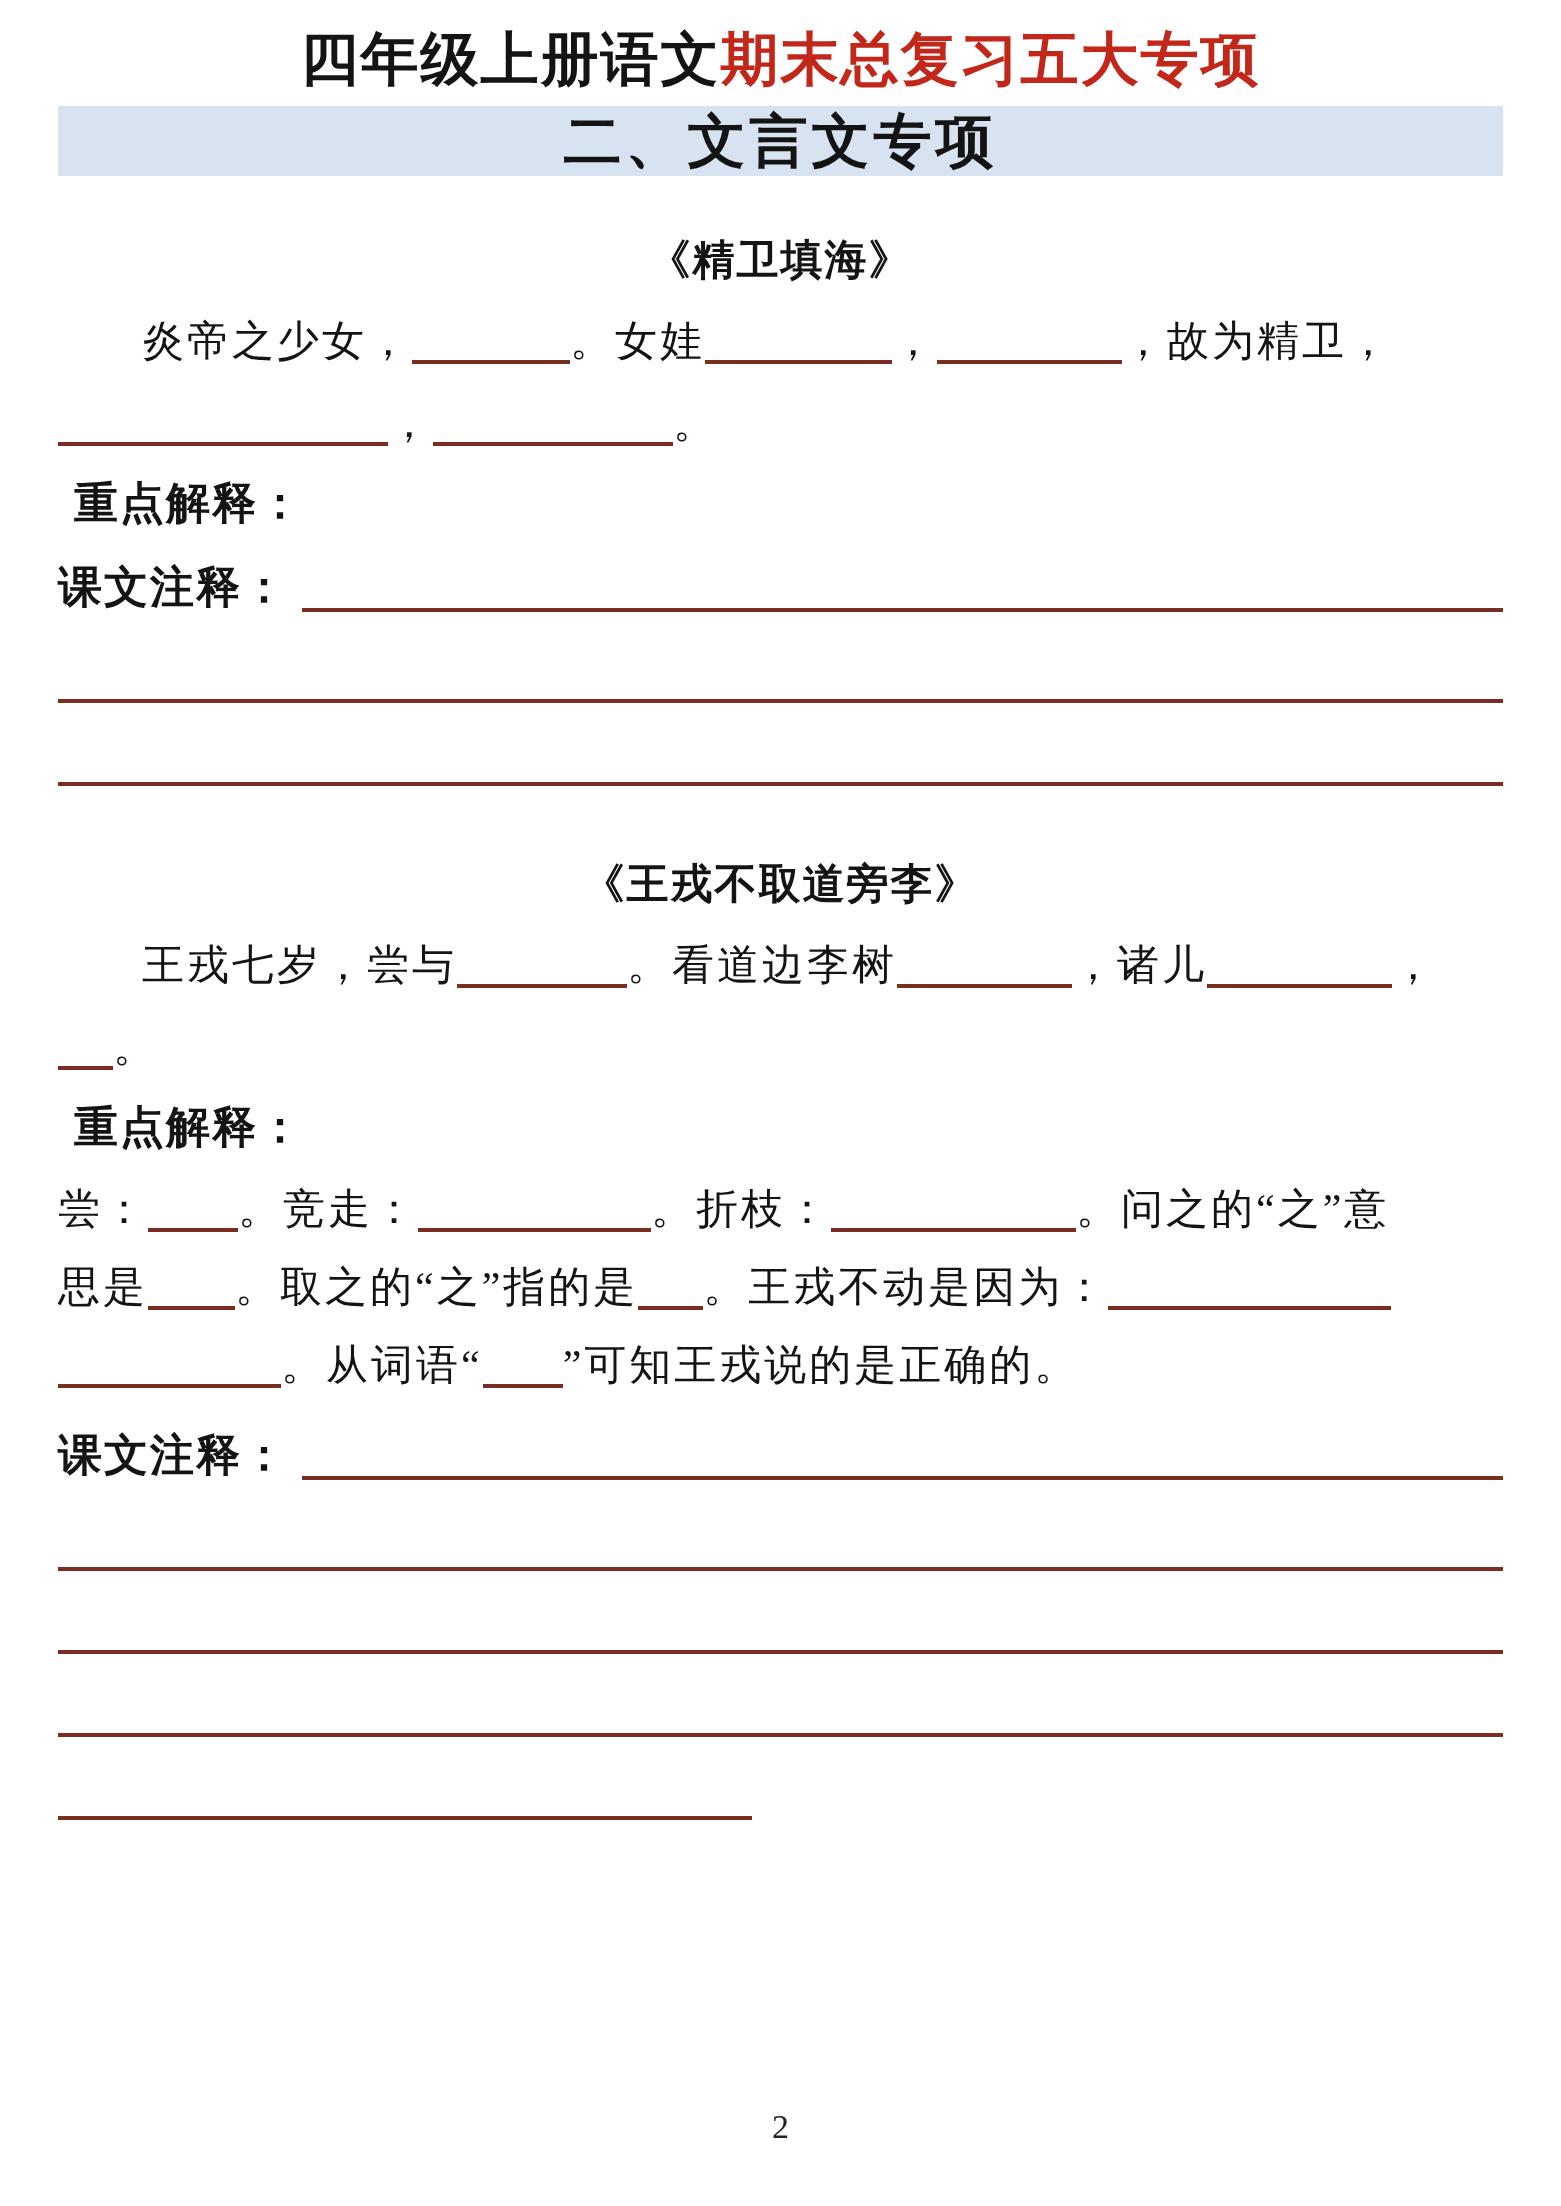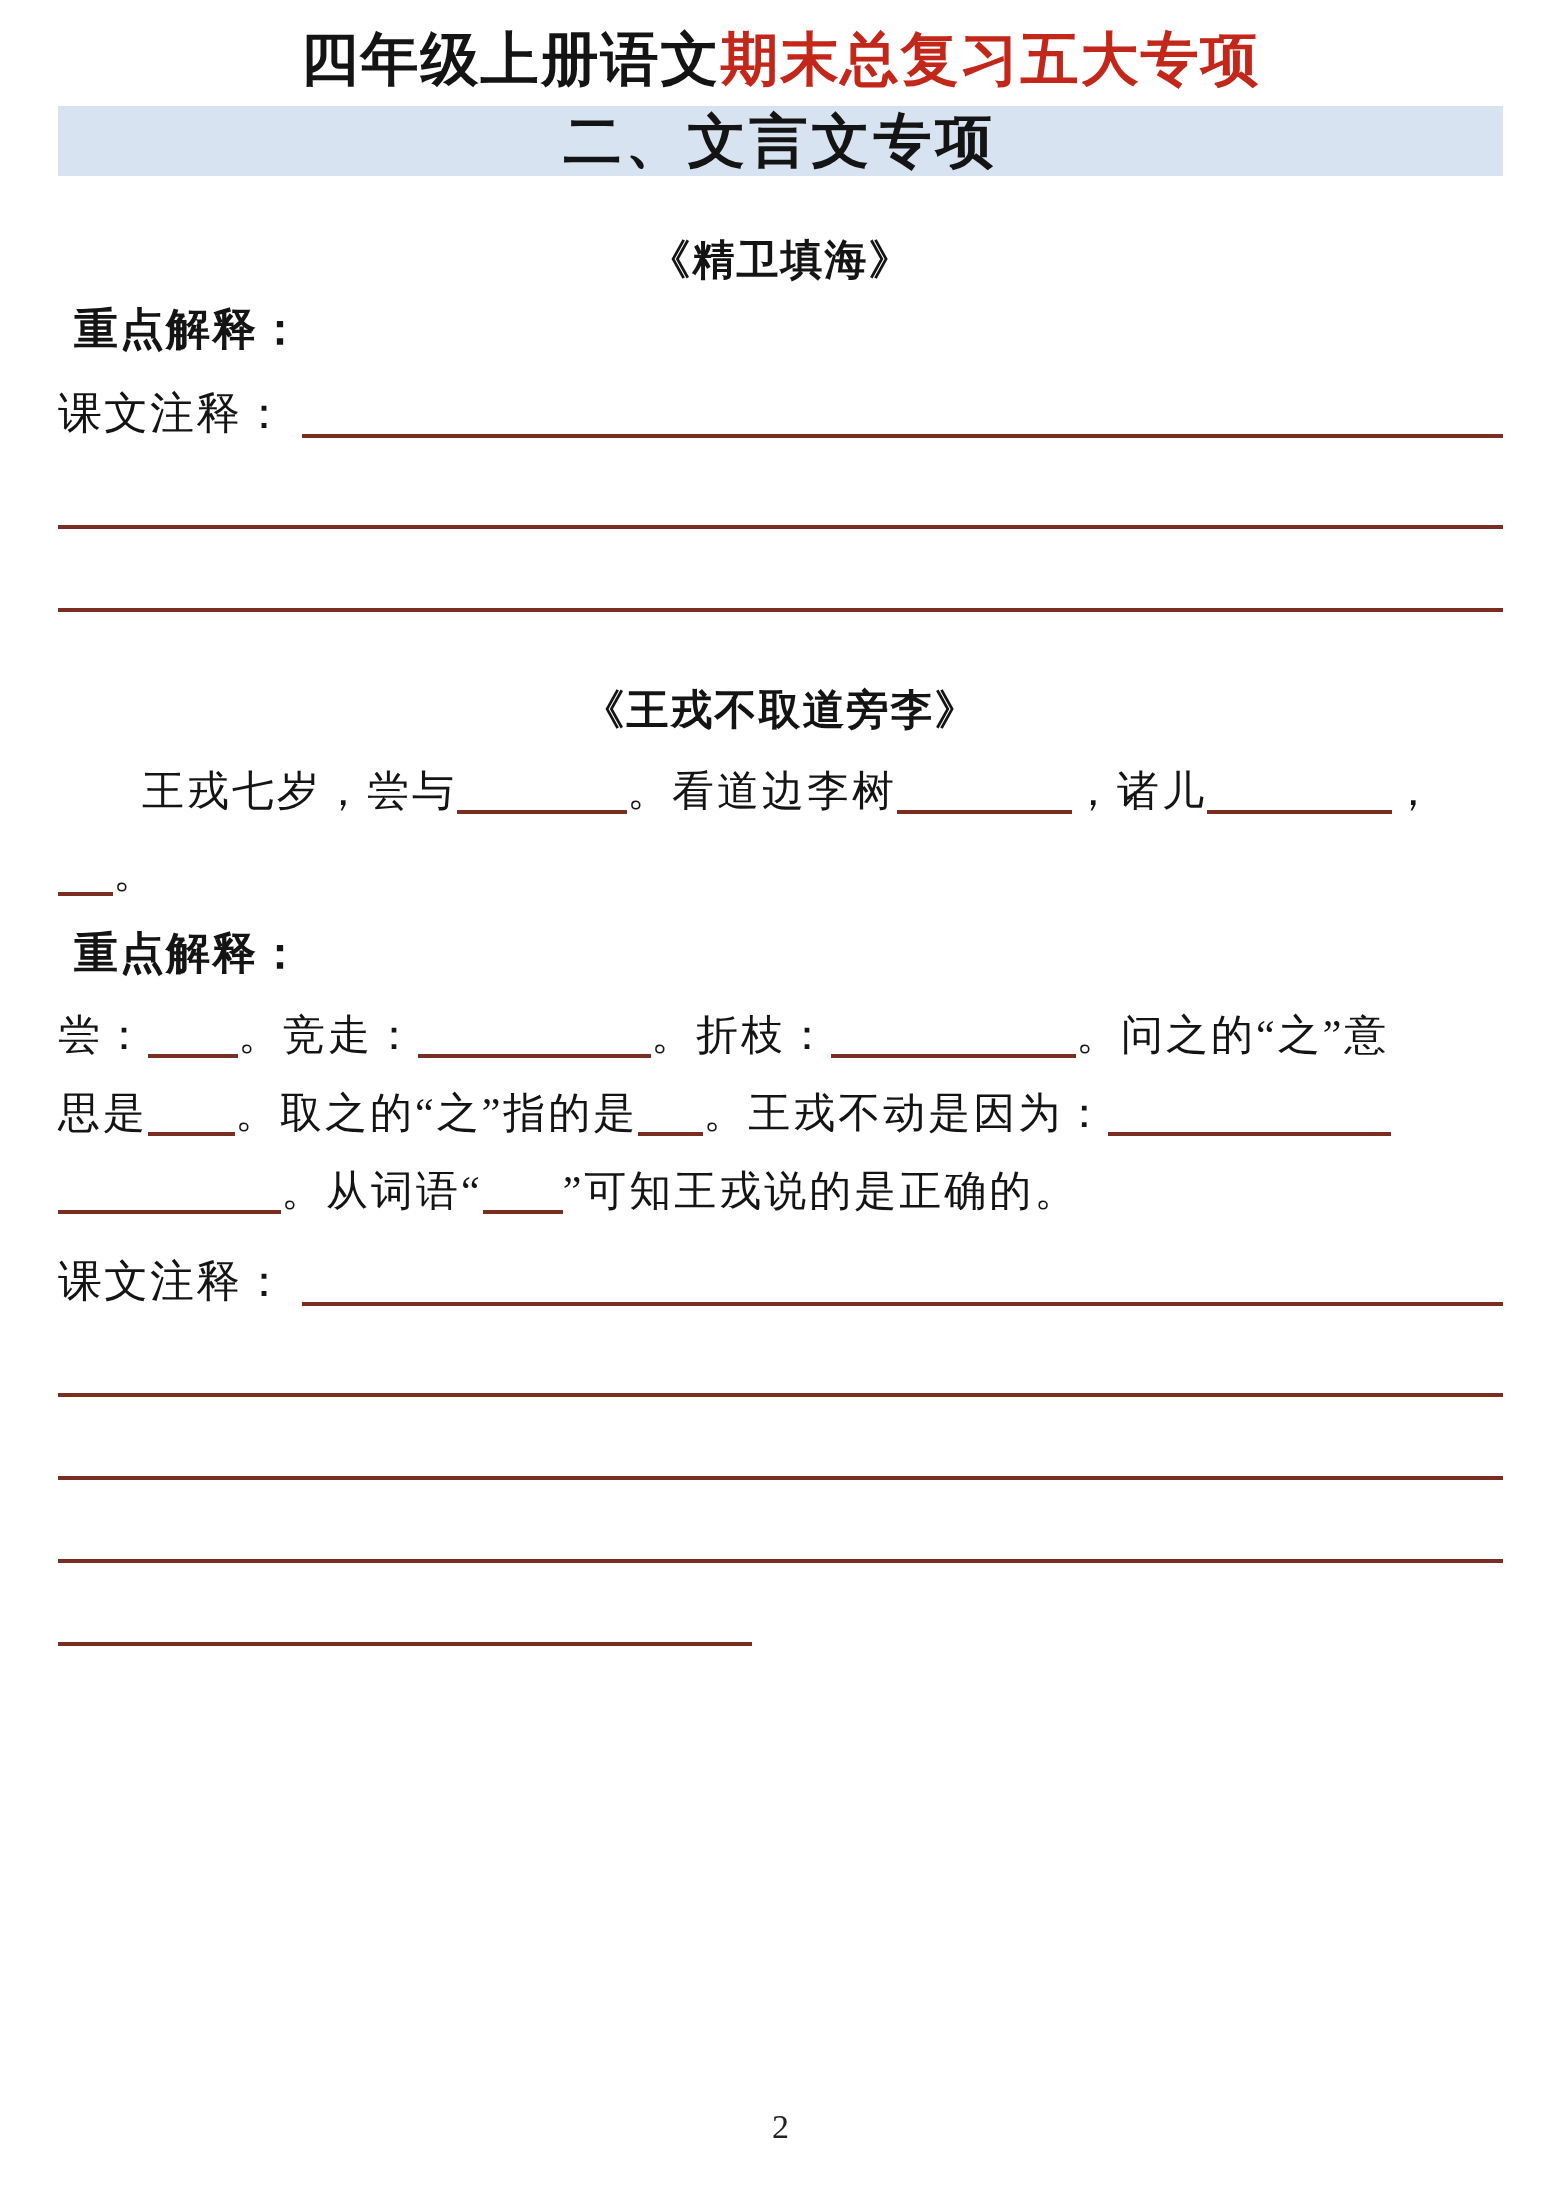--- a/index.html
+++ b/index.html
@@ -34,21 +34,21 @@
     display:inline-block;height:1.05em;vertical-align:text-bottom;
     border-bottom:4px solid var(--underline,#7a2e22);
   }
   .key-heading{
     margin:8px 0 0 16px;font-size:44px;font-weight:900;line-height:64px;letter-spacing:2px;
   }
   .notes-row{
     margin-top:8px;display:flex;align-items:flex-end;height:76px;
   }
   .notes-heading{
-    font-size:44px;font-weight:400;line-height:64px;letter-spacing:2px;white-space:nowrap;text-align:right;
+    font-size:44px;font-weight:700;line-height:64px;letter-spacing:2px;white-space:nowrap;text-align:right;
   }
   .inline-rule{
     flex:1;margin-left:14px;margin-bottom:8px;
     border-bottom:4px solid var(--underline,#7a2e22);height:0;
   }
   .notes{margin:0;}
   .note-line{
     height:79px;border-bottom:4px solid var(--underline,#7a2e22);
   }
   .note-line.half{width:48%;}
@@ -61,20 +61,24 @@
 <body style="--title_red: #c2271a; --banner_bg: #d8e3f1; --underline: #7a2e22;">
 
 <div class="page">
 
   <h1 class="doc-title"><span>四年级上册语文</span><span class="title-red">期末总复习五大专项</span></h1>
 
   <div class="banner">二、文言文专项</div>
 
   <section>
     <h2 class="sec-title">《精卫填海》</h2>
+    <div class="passage">
+        <div class="tline indent"><span class="seg">炎帝之少女，</span><span class="blank" style="width: 158px;"></span><span class="seg">。女娃</span><span class="blank" style="width: 187px;"></span><span class="seg">，</span><span class="blank" style="width: 185px;"></span><span class="seg">，故为精卫，</span></div>
+        <div class="tline"><span class="blank" style="width: 330px;"></span><span class="seg">，</span><span class="blank" style="width: 240px;"></span><span class="seg">。</span></div>
+      </div>
     <h3 class="key-heading">重点解释：</h3>
     <div class="notes-row">
       <span class="notes-heading">课文注释：</span>
       <span class="inline-rule"></span>
     </div>
     <div class="notes">
         <div class="note-line"></div>
         <div class="note-line"></div>
       </div>
   </section>

